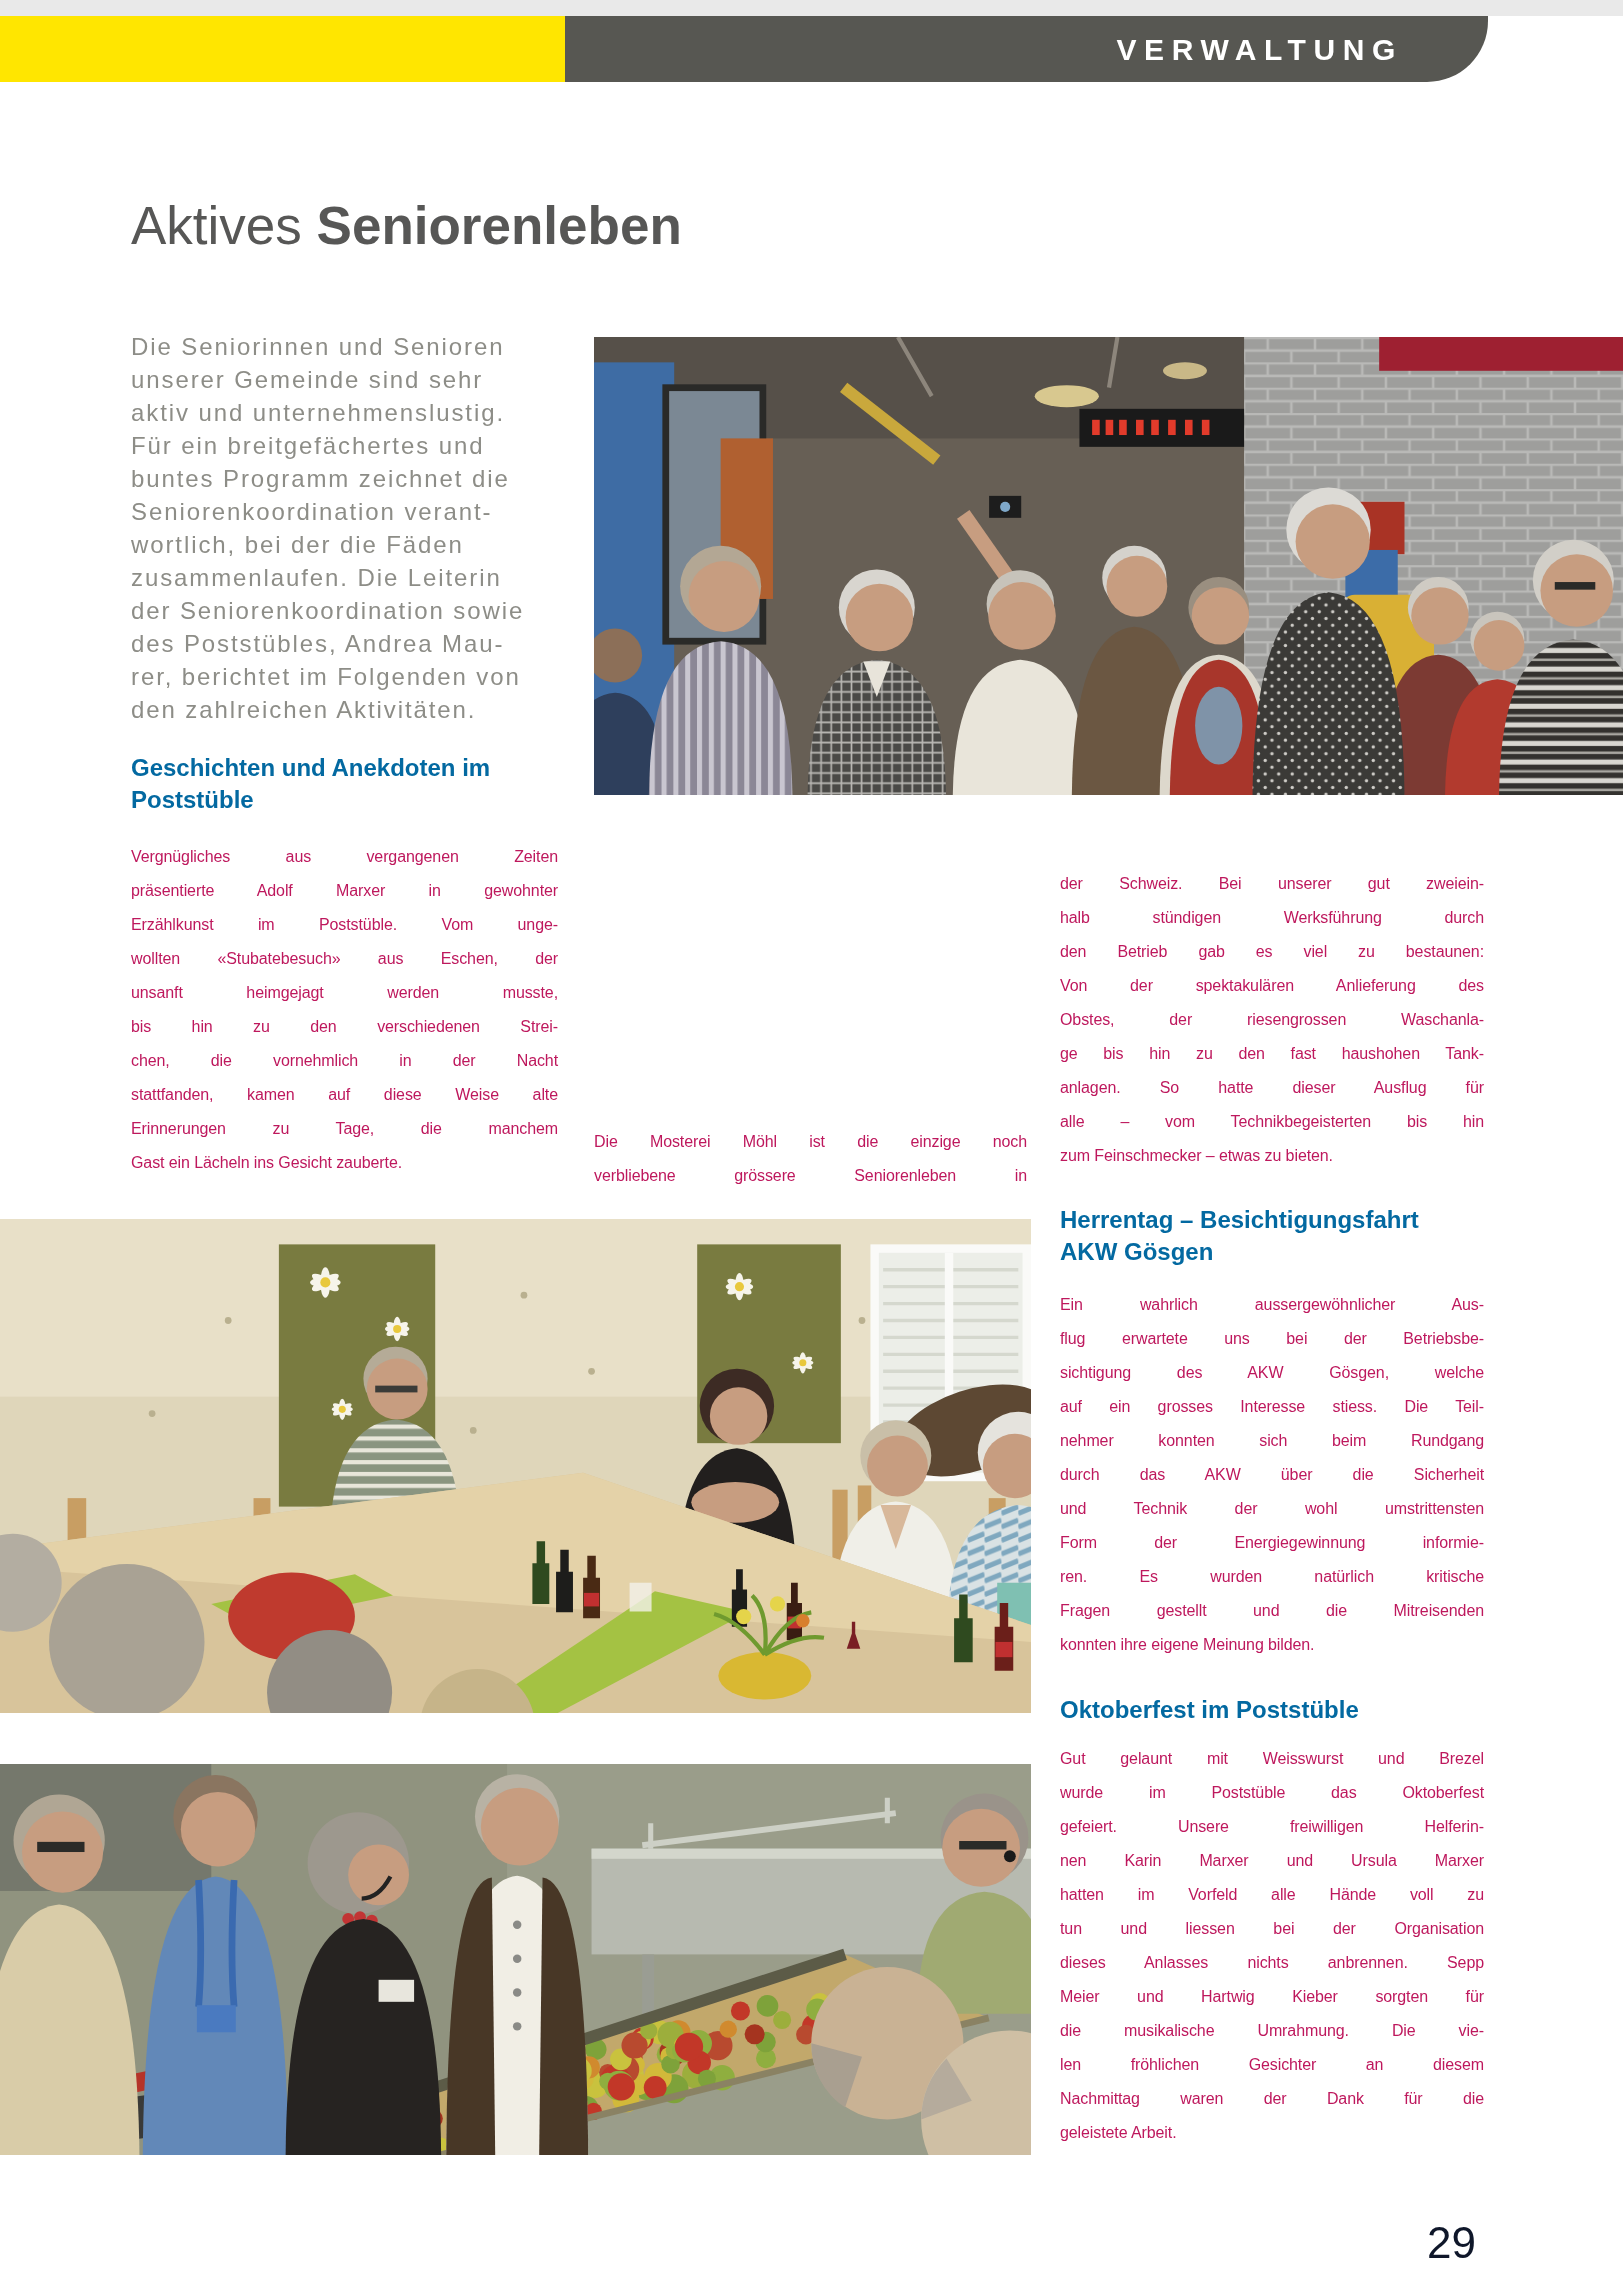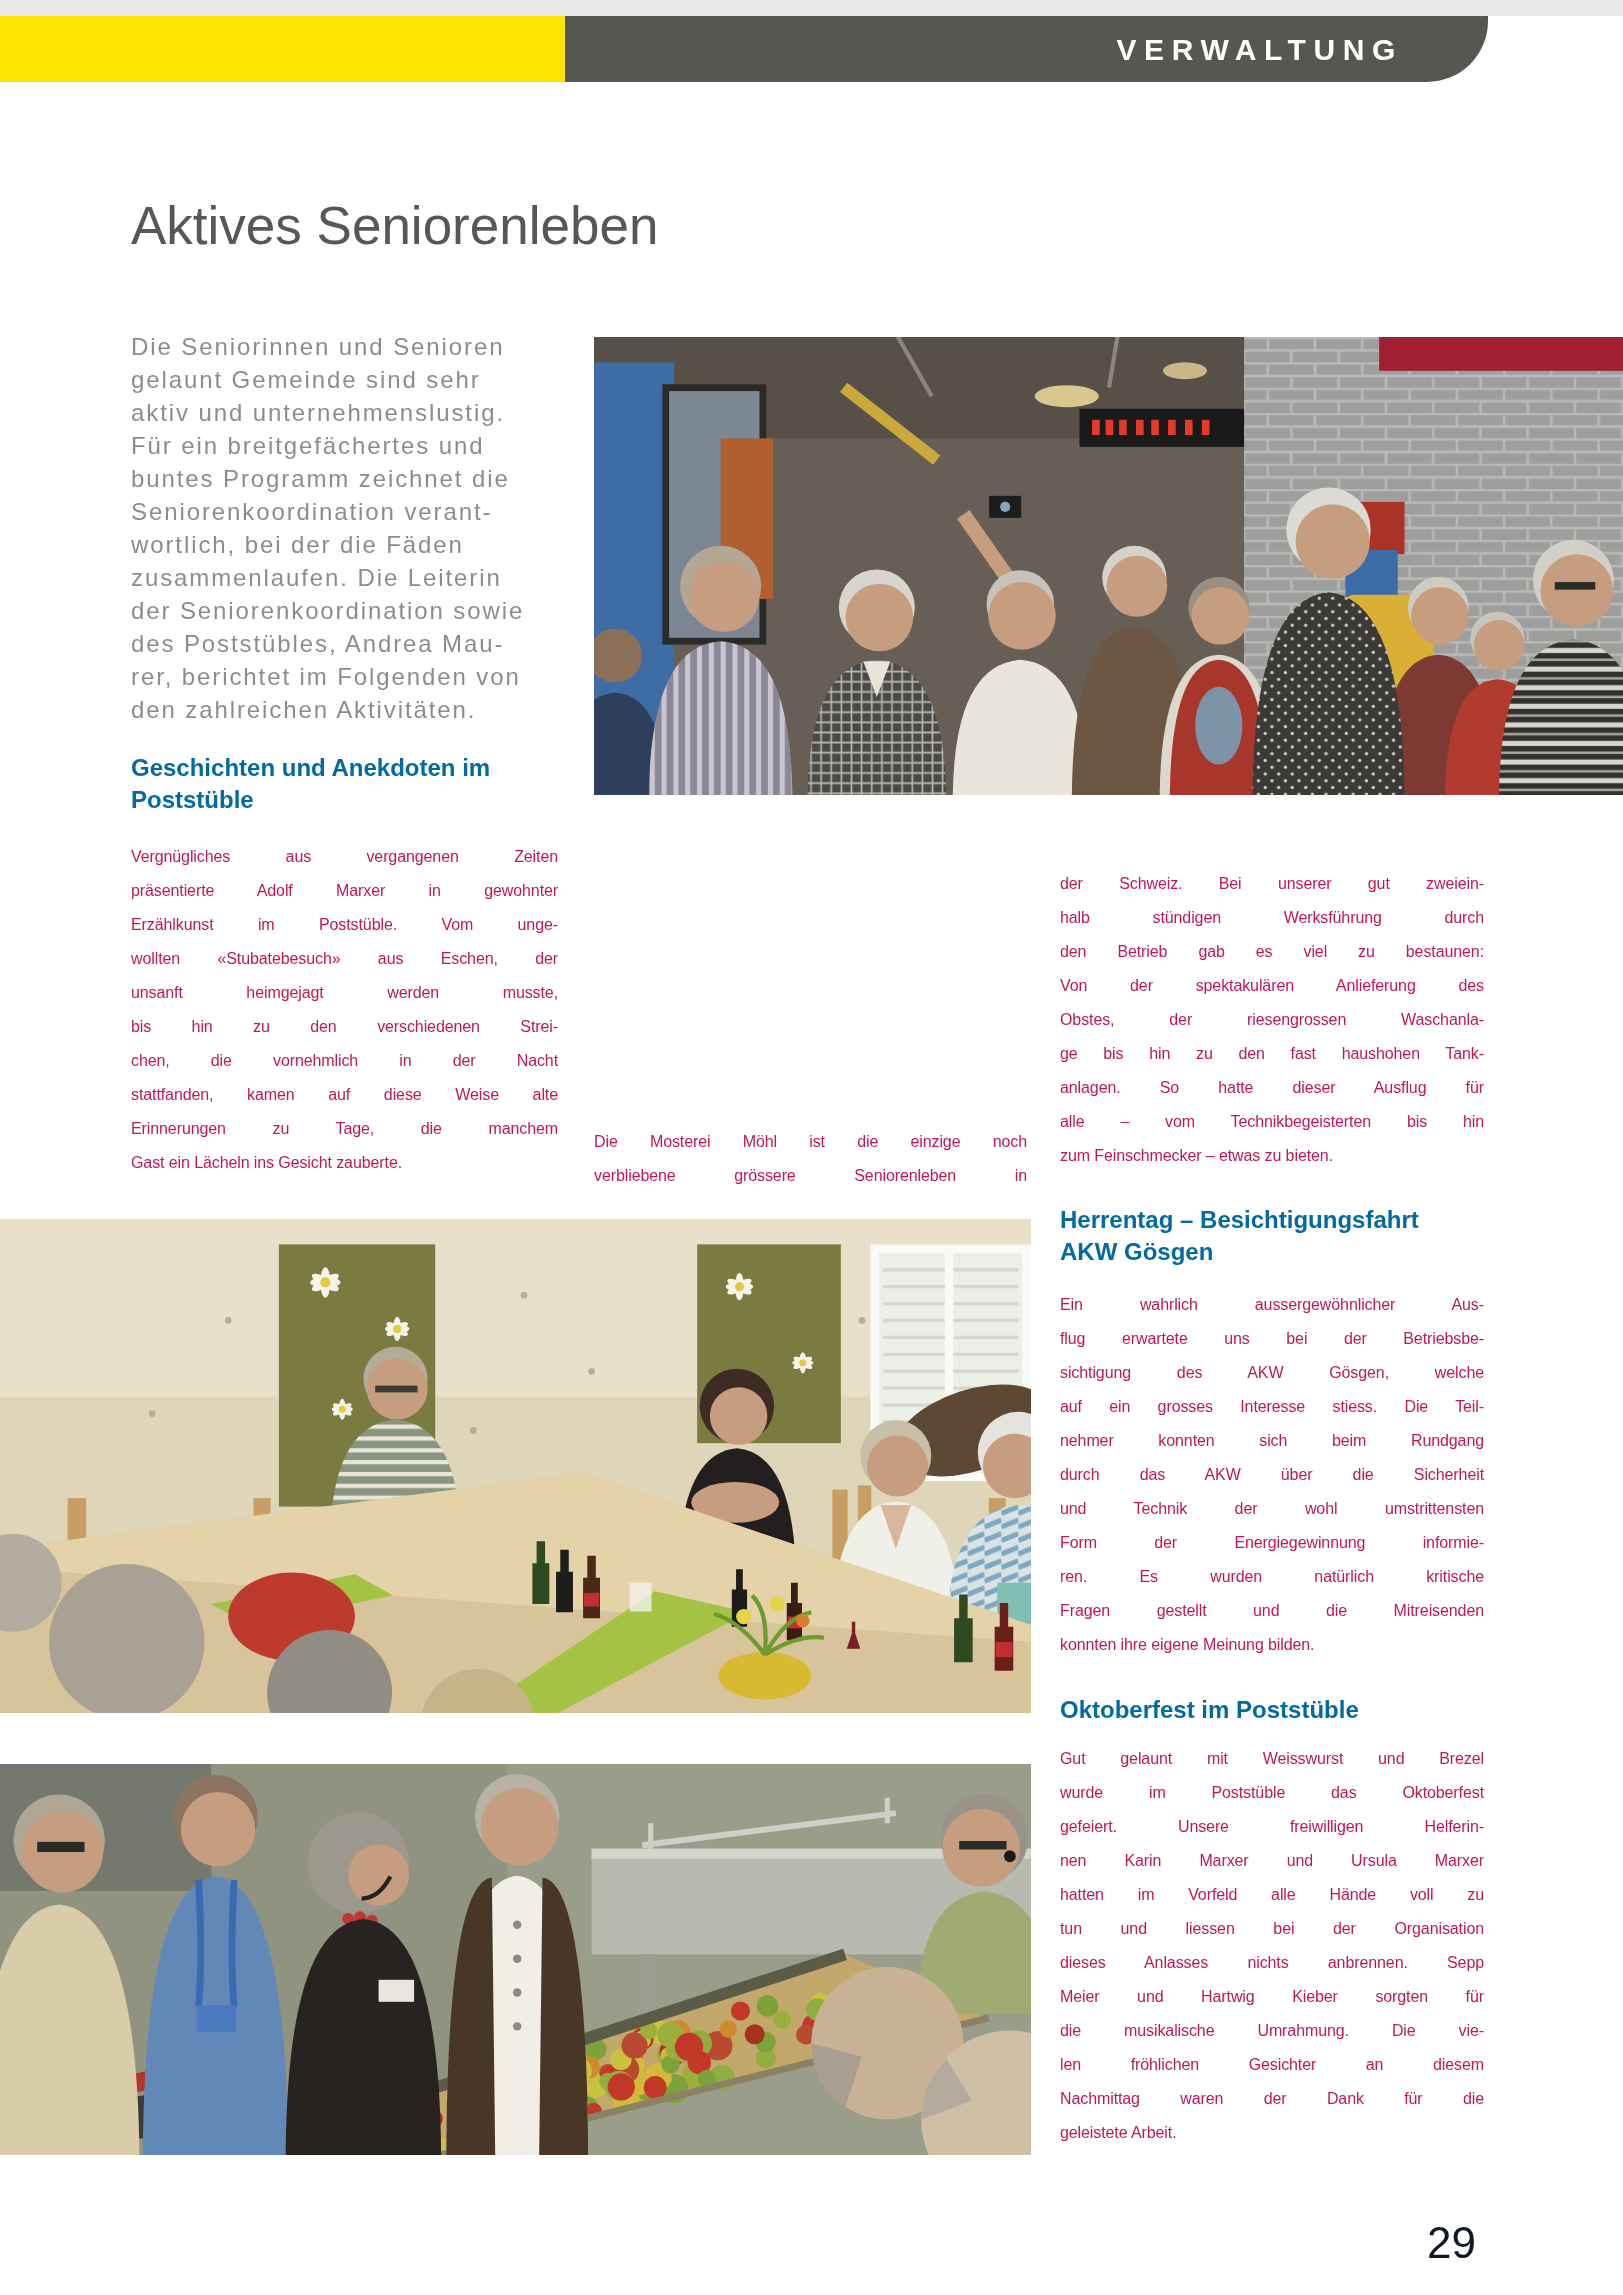--- a/index.html
+++ b/index.html
@@ -5,21 +5,21 @@
   html,body{margin:0;padding:0;background:#e9e9e9}
   .page{position:relative;width:1623px;height:2295px;background:#ffffff;
         font-family:"Liberation Sans",sans-serif;overflow:hidden;margin:16px auto}
   .abs{position:absolute}
   .bar-yellow{left:0;top:0;width:565px;height:66px;background:#ffe600}
   .bar-gray{left:565px;top:0;width:923px;height:66px;background:#575752;
             border-bottom-right-radius:61px;color:#ffffff;font-weight:bold;
             font-size:30px;letter-spacing:7.6px;line-height:68px;text-align:right;
             padding-right:85px;box-sizing:border-box}
   .title{left:131px;top:179px;font-size:53px;color:#575756;white-space:nowrap}
-  .title .bold{font-weight:normal}
+  .title .bold{font-weight:bold}
   .intro{left:131px;top:314px;width:436px;font-size:24px;line-height:33px;
          letter-spacing:1.9px;color:#8d8d87}
   .h2{font-weight:bold;font-size:24px;line-height:32px;color:#0369a1}
   .body{font-size:16px;line-height:34px;color:#be185d;letter-spacing:-0.1px}
   .justify .jline{text-align:justify;text-align-last:justify}
   .justify.last-left .jline:last-child{text-align-last:left}
   .photo{position:absolute;overflow:hidden;background:#777}
   .photo svg{display:block;width:100%;height:100%}
   .pagenum{left:1427px;top:2202px;font-size:44px;color:#0f172a}
 </style>
@@ -34,21 +34,21 @@
   </div>
 
   <div class="abs title">
     <span>Aktives</span>
     <span> </span>
     <span class="bold">Seniorenleben</span>
   </div>
 
   <div class="abs intro">
       <div class="jline">Die Seniorinnen und Senioren</div>
-      <div class="jline">gelaunt Gemeinde sind sehr</div>
+      <div class="jline">unserer Gemeinde sind sehr</div>
       <div class="jline">aktiv und unternehmenslustig.</div>
       <div class="jline">Für ein breitgefächertes und</div>
       <div class="jline">buntes Programm zeichnet die</div>
       <div class="jline">Seniorenkoordination verant-</div>
       <div class="jline">wortlich, bei der die Fäden</div>
       <div class="jline">zusammenlaufen. Die Leiterin</div>
       <div class="jline">der Seniorenkoordination sowie</div>
       <div class="jline">des Poststübles, Andrea Mau-</div>
       <div class="jline">rer, berichtet im Folgenden von</div>
       <div class="jline">den zahlreichen Aktivitäten.</div>

